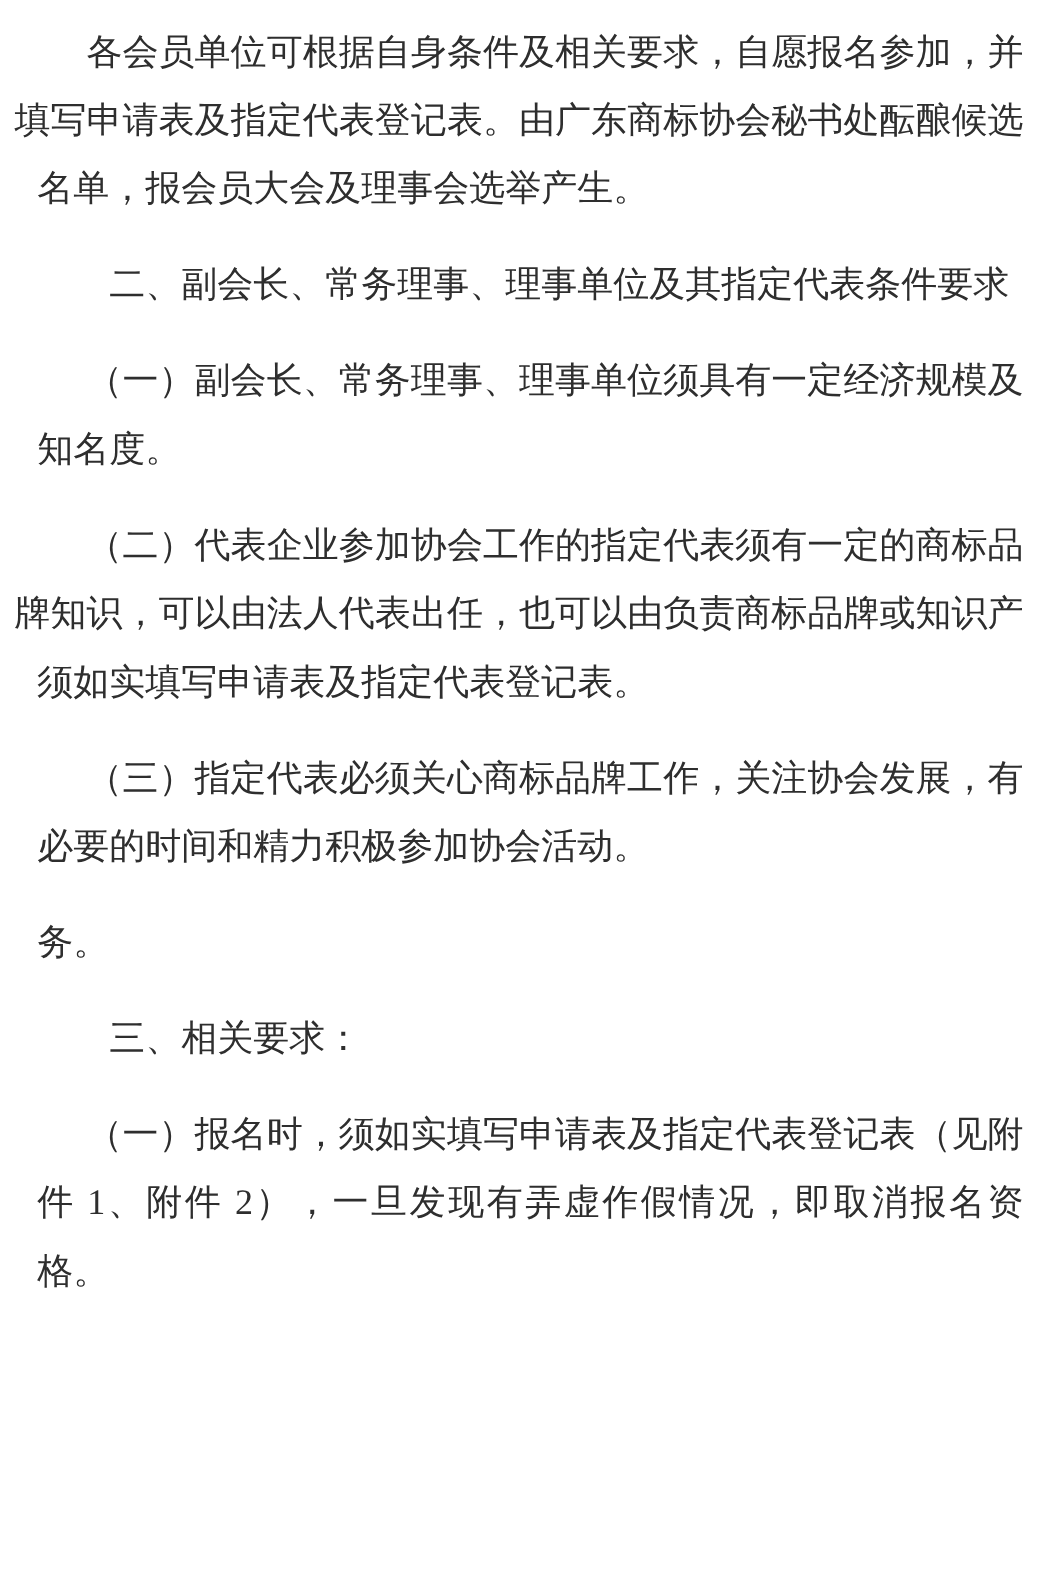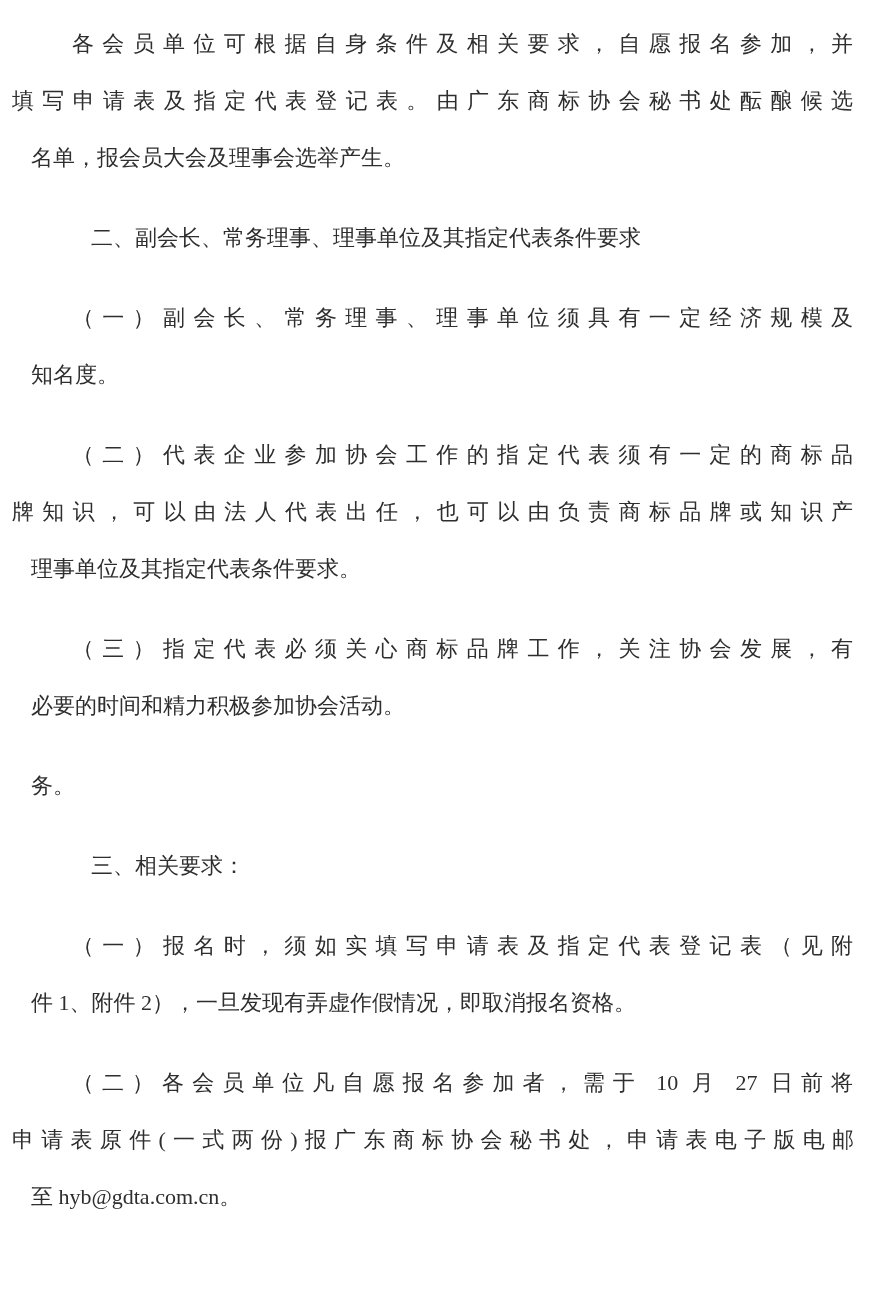--- a/index.html
+++ b/index.html
@@ -13,21 +13,21 @@
     overflow: hidden;
   }
   .doc-page {
     box-sizing: border-box;
     width: 881px;
     height: 1309px;
     padding: 15px 28px 0 12px;
     background: #ffffff;
     color: #2e2e2e;
     font-family: "Liberation Serif", "DejaVu Serif", serif;
-    font-size: 22px;
+    font-size: 30px;
     line-height: 57px;
   }
   .para {
     margin: 0 0 23px 0;
   }
   .line {
     text-align: justify;
     text-align-last: justify;
     white-space: normal;
   }
@@ -58,40 +58,35 @@
   </div>
 
   <div class="para">
     <div class="line first">（一）副会长、常务理事、理事单位须具有一定经济规模及</div>
     <div class="line last">知名度。</div>
   </div>
 
   <div class="para">
     <div class="line first">（二）代表企业参加协会工作的指定代表须有一定的商标品</div>
     <div class="line">牌知识，可以由法人代表出任，也可以由负责商标品牌或知识产</div>
-    <div class="line last">理事单位及其指定代表条件要求。</div>
+    <div class="line last">须如实填写申请表及指定代表登记表。</div>
   </div>
 
   <div class="para">
     <div class="line first">（三）指定代表必须关心商标品牌工作，关注协会发展，有</div>
     <div class="line last">必要的时间和精力积极参加协会活动。</div>
   </div>
 
   <div class="para">
     <div class="line last">务。</div>
   </div>
 
   <div class="para">
     <div class="line first last">三、相关要求：</div>
   </div>
 
   <div class="para">
     <div class="line first">（一）报名时，须如实填写申请表及指定代表登记表（见附</div>
     <div class="line last">件 1、附件 2），一旦发现有弄虚作假情况，即取消报名资格。</div>
   </div>
 
-  <div class="para">
-    <div class="line first">（二）各会员单位凡自愿报名参加者，需于 10 月 27 日前将</div>
-    <div class="line tight">申请表原件(一式两份)报广东商标协会秘书处，申请表电子版电邮</div>
-    <div class="line last">至 hyb@gdta.com.cn。</div>
-  </div>
 
 </div>
 
 </body></html>

